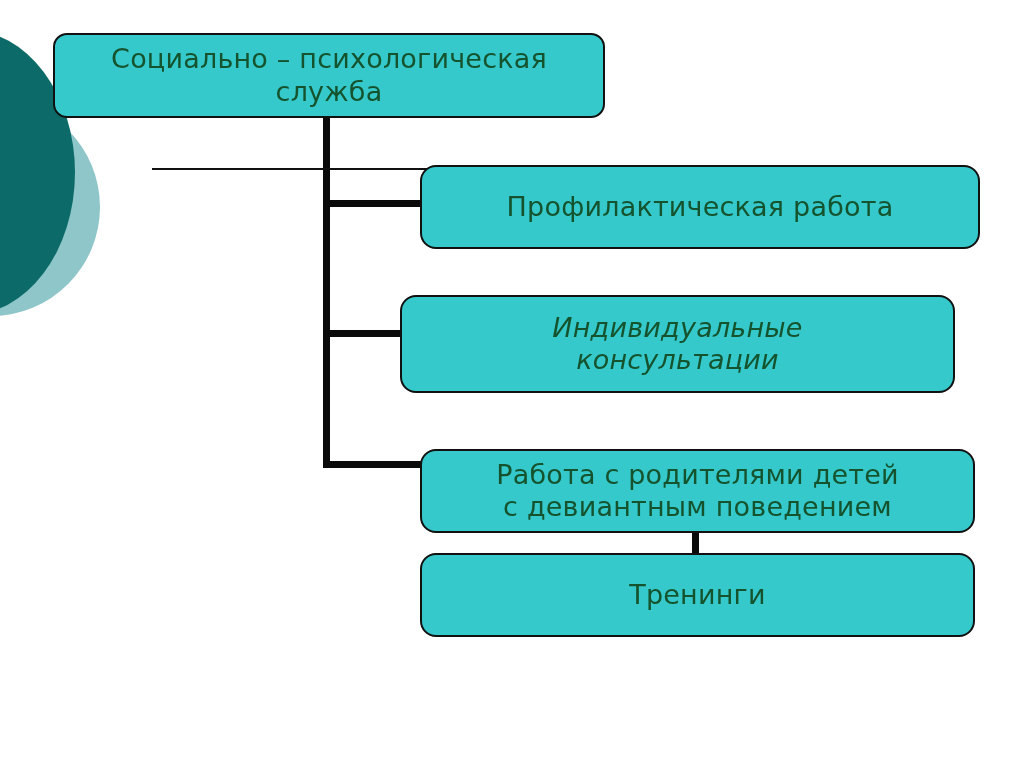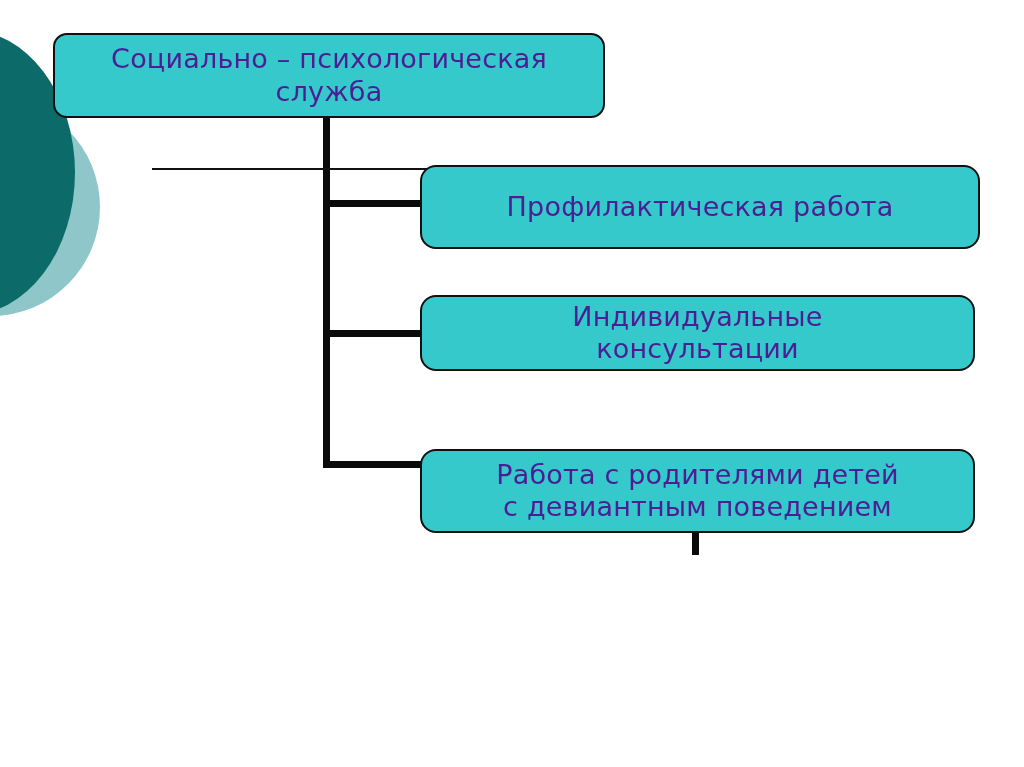--- a/index.html
+++ b/index.html
@@ -103,21 +103,21 @@
   .node {
     position: absolute;
     box-sizing: border-box;
     background: #35C9CC;
     border: 2px solid #111111;
     border-radius: 16px;
     display: flex;
     align-items: center;
     justify-content: center;
     text-align: center;
-    color: #4c1d95;
+    color: #14532d;
     font-size: 27px;
     line-height: 1.2;
     letter-spacing: 0.2px;
     padding: 20px 14px;
     z-index: 5;
   }
   .node-label {
     display: block;
     white-space: pre-line;
   }
@@ -129,24 +129,25 @@
     height: 85px;
     border-radius: 14px;
   }
   #node-prophylactic {
     left: 420px;
     top: 165px;
     width: 560px;
     height: 84px;
   }
   #node-consultations {
-    left: 420px;
+    left: 400px;
     top: 295px;
     width: 555px;
-    height: 76px;
+    height: 98px;
+    font-style: italic;
   }
   #node-parents {
     left: 420px;
     top: 449px;
     width: 555px;
     height: 84px;
   }
   #node-trainings {
     left: 420px;
     top: 553px;
@@ -181,14 +182,17 @@
   <div class="node" id="node-consultations">
     <span class="node-label">Индивидуальные
 консультации</span>
   </div>
 
   <div class="node" id="node-parents">
     <span class="node-label">Работа с родителями детей
 с девиантным поведением</span>
   </div>
 
+  <div class="node" id="node-trainings">
+    <span class="node-label">Тренинги</span>
+  </div>
 
 </div>
 
 </body></html>

